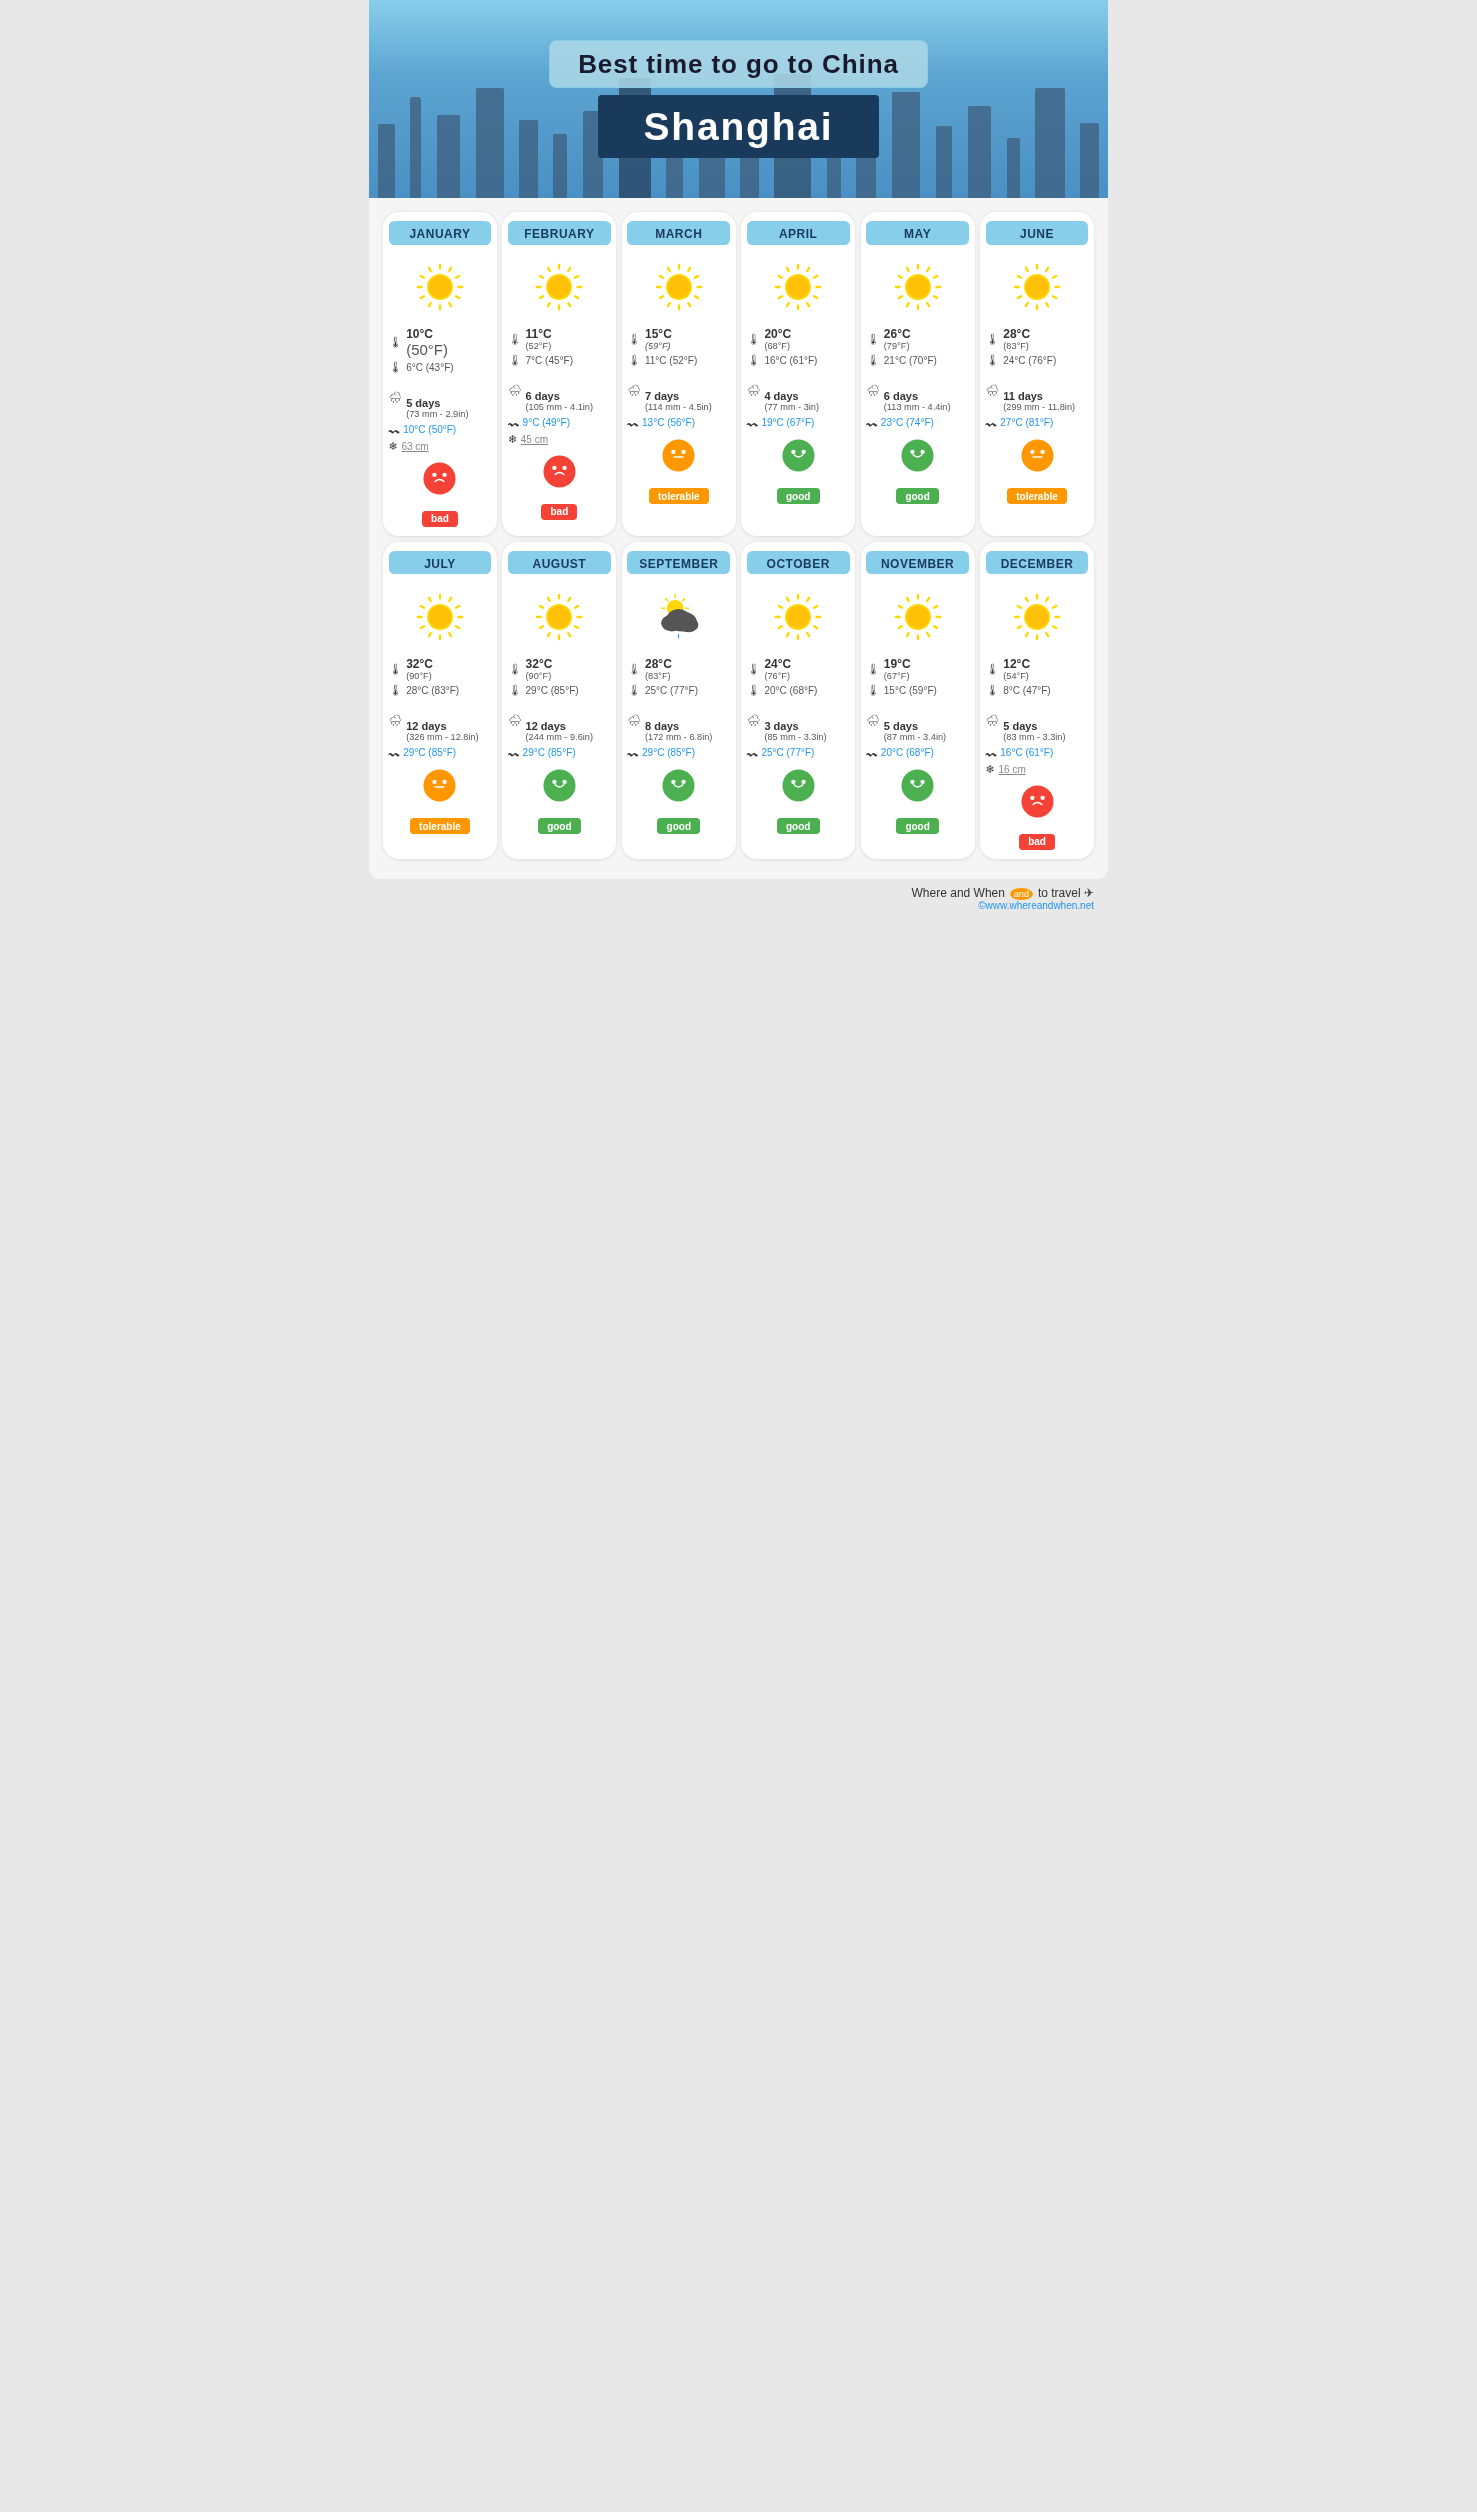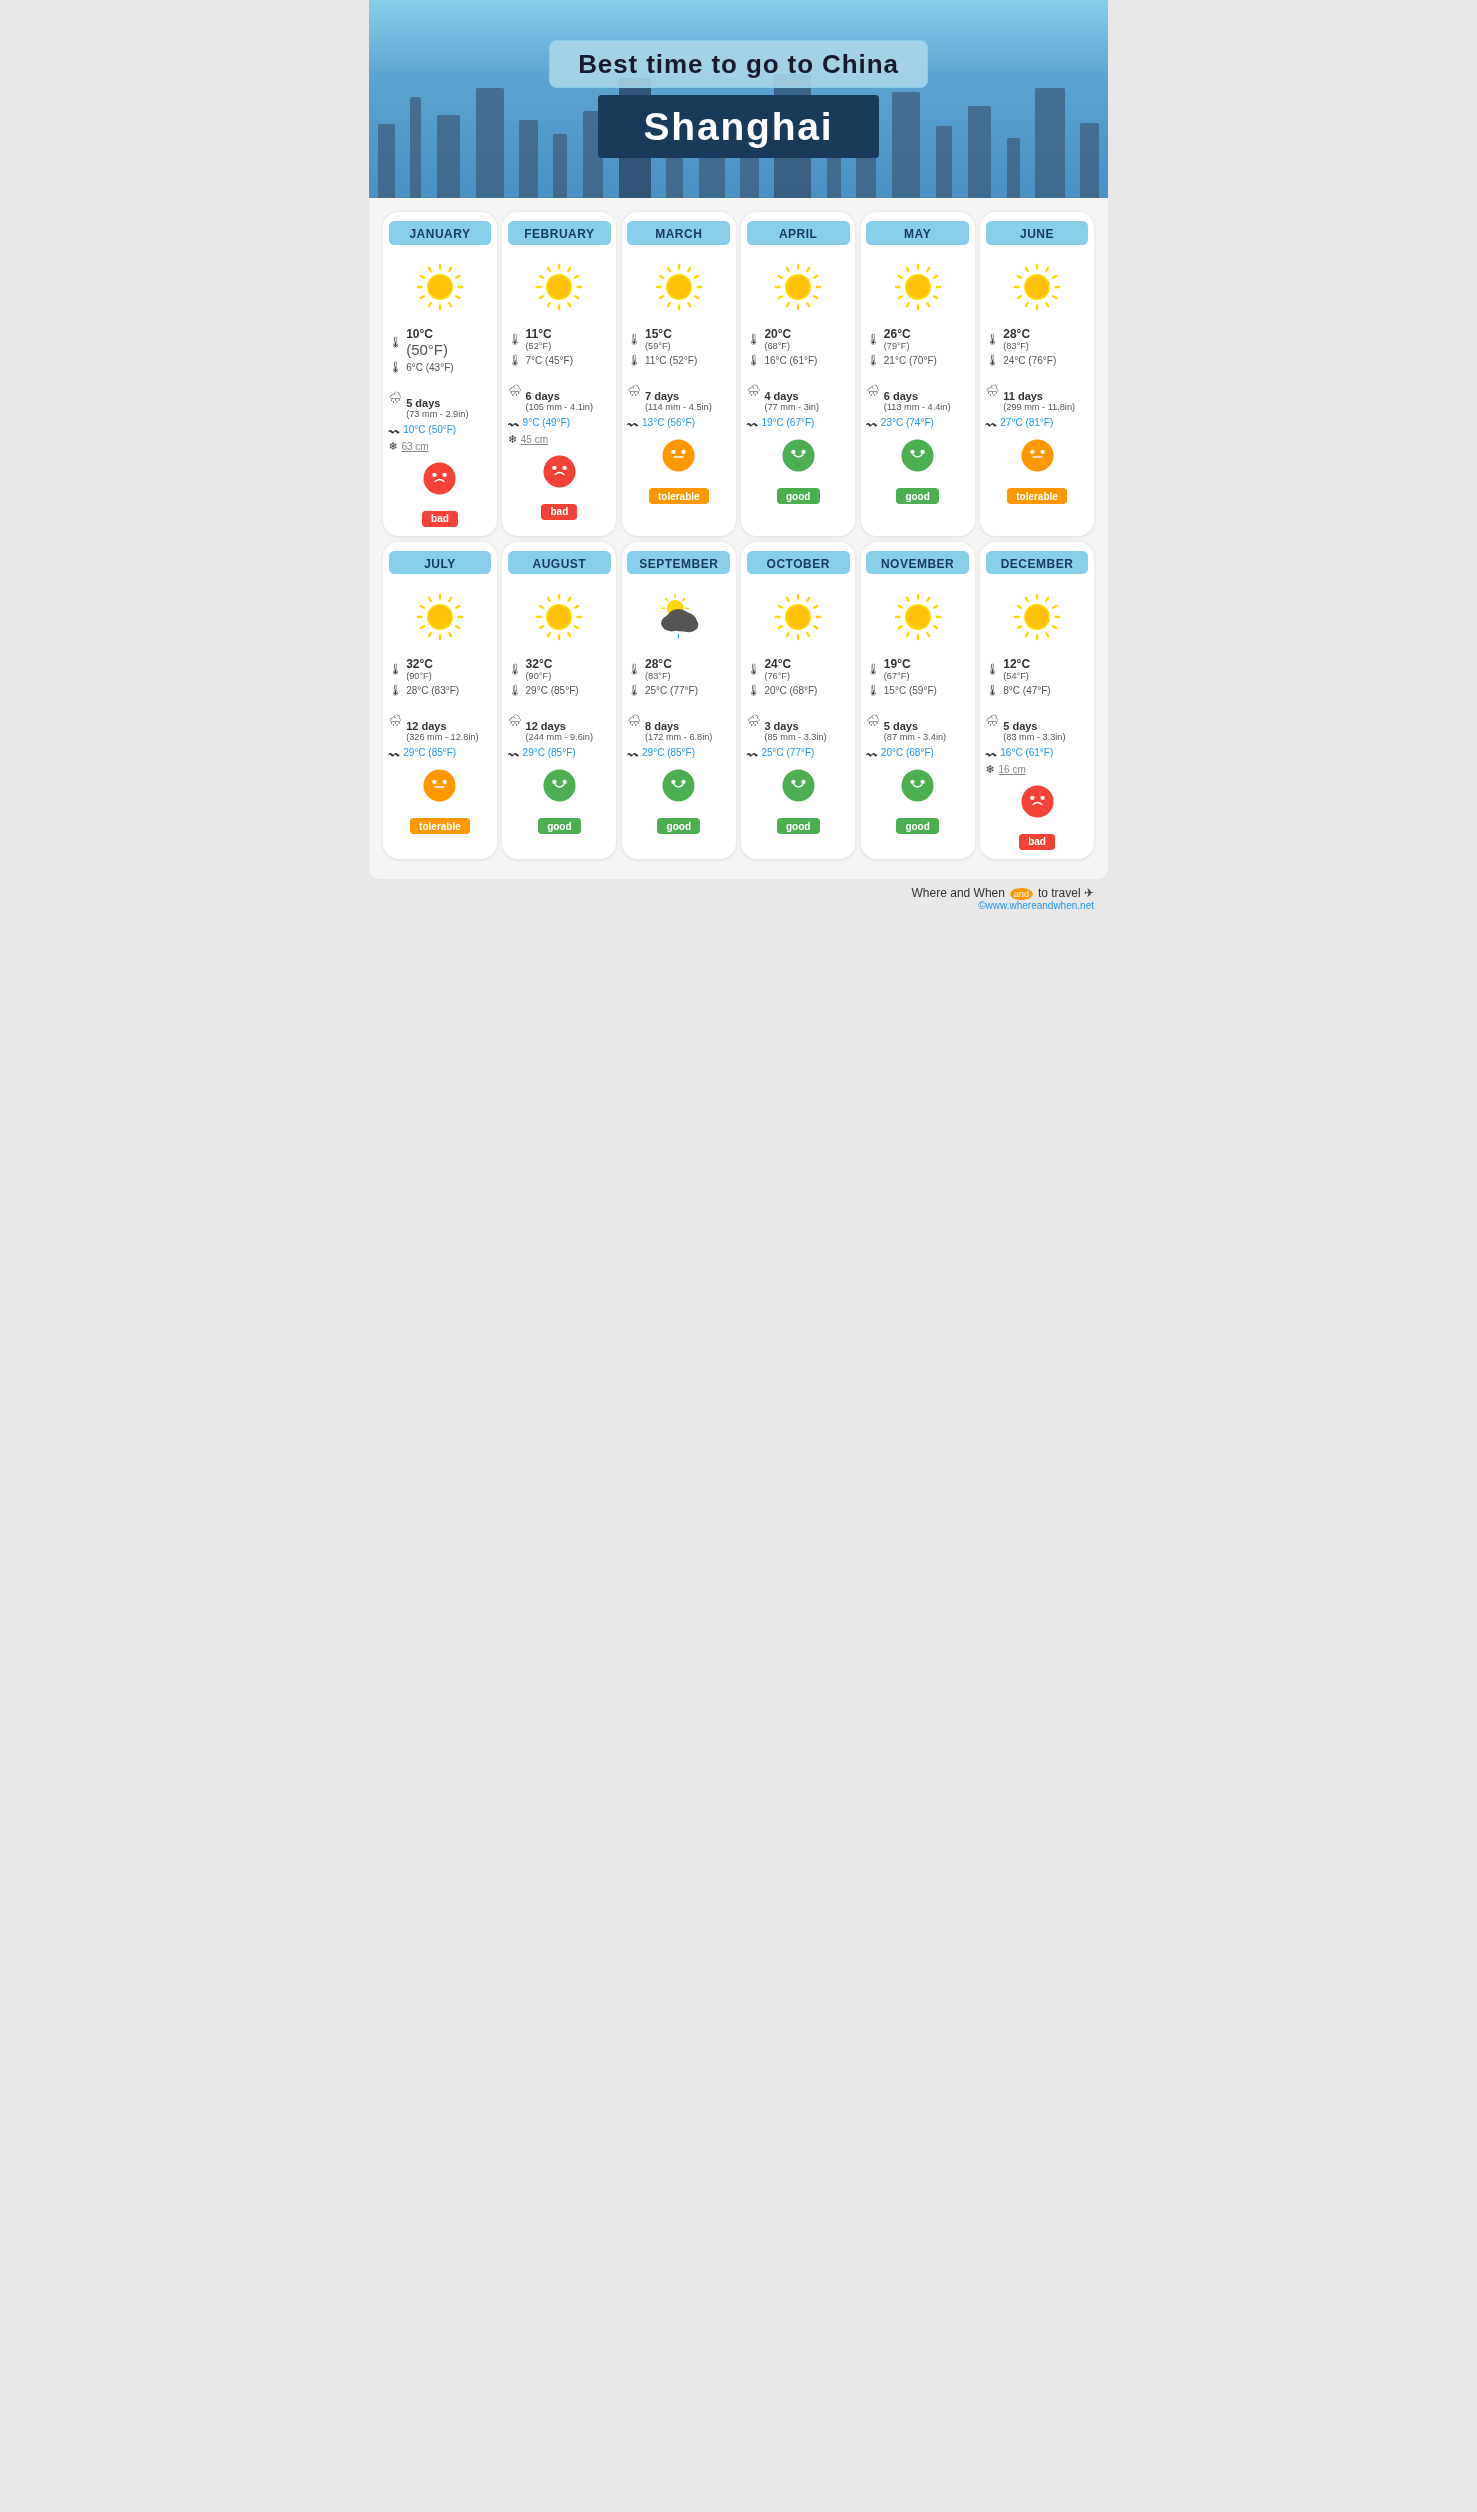--- a/index.html
+++ b/index.html
@@ -422,21 +422,21 @@
       <circle cx="26" cy="26" r="14" fill="#FFD700"></circle>
       <circle cx="26" cy="26" r="12" fill="#FFC107"></circle>
     </g>
   </svg>
     </div>
     <div class="stats">
       <div class="stat-row">
         <span class="stat-icon">🌡</span>
         <div>
           <div class="temp-high">15°C</div>
-          <div style="font-size:9.2px;color:#555;">(59°F)</div>
+          <div style="font-size:9.2px;color:#555;font-style:italic;">(59°F)</div>
         </div>
       </div>
       <div class="stat-row">
         <span class="stat-icon">🌡</span>
         <span class="temp-low">11°C (52°F)</span>
       </div>
       <div class="stat-row">
         <span class="stat-icon">🌧</span>
         <div>
           <div class="rain-days">7 days</div>

